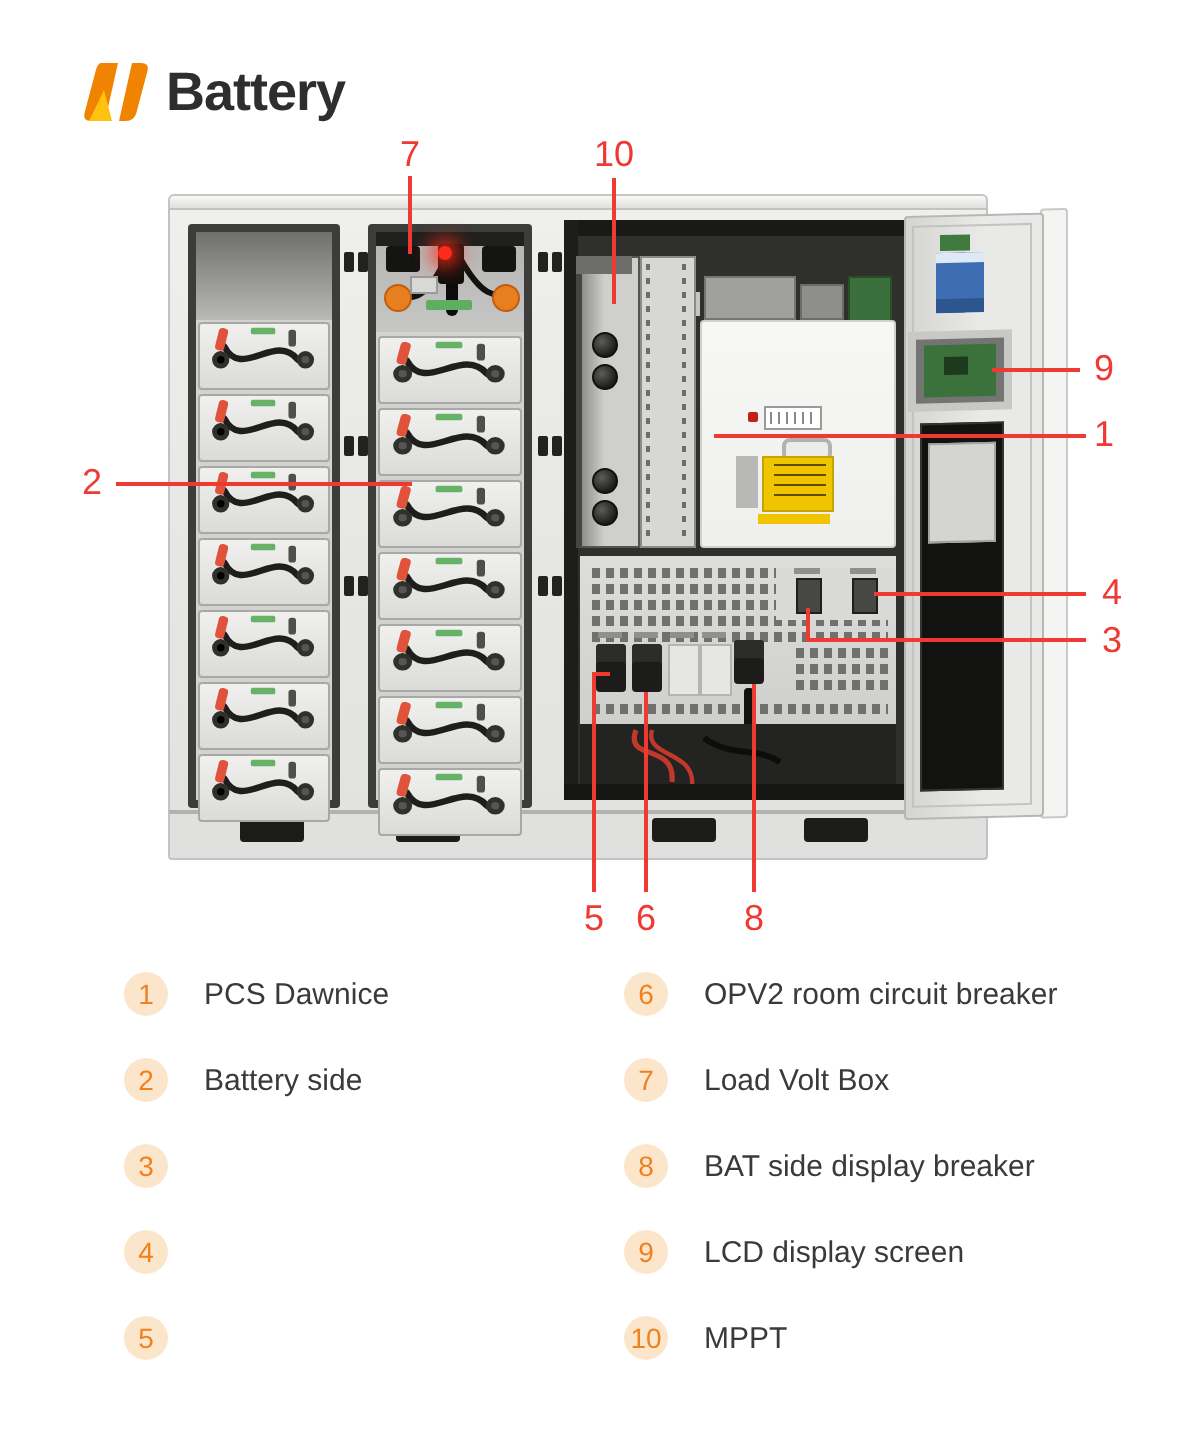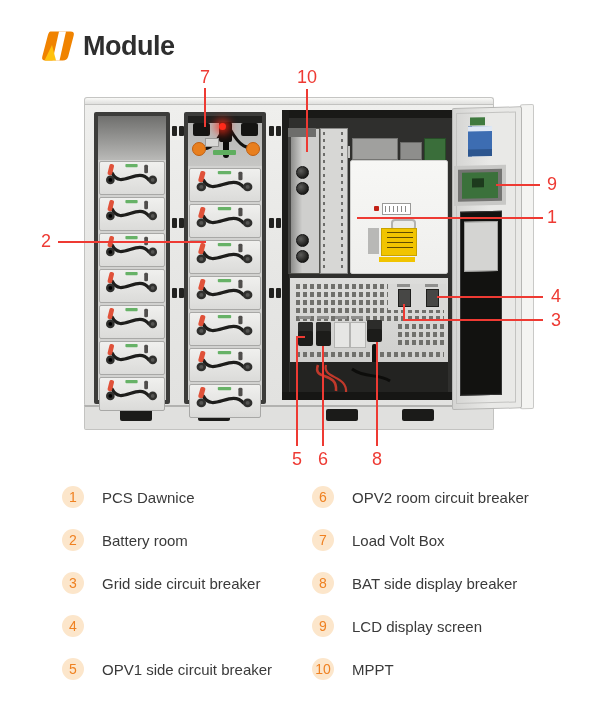--- a/index.html
+++ b/index.html
@@ -121,21 +121,21 @@
 <body>
 
 <div class="page">
 
   <header class="brand">
     <svg width="36" height="32" viewBox="0 0 36 32">
       <path d="M10.5 1.5 H30.5 Q34.8 1.5 33.7 5.6 L28.2 26.4 Q27.1 30.5 22.8 30.5 H5.5 Q1.2 30.5 2.3 26.4 L7.8 5.6 Q8.9 1.5 10.5 1.5 Z" fill="#F08300"></path>
       <path d="M12.5 30.5 L19 1.5 L26 1.5 L19.5 30.5 Z" fill="#ffffff"></path>
       <path d="M4.5 30.5 L12 15 L16 30.5 Z" fill="#FFC20E"></path>
     </svg>
-    <span class="brand-name">Module</span>
+    <span class="brand-name">Battery</span>
   </header>
 
   <div>
 
     <div class="abs cab-top"></div>
     <div class="abs cab-body"></div>
     <div class="abs cab-base"></div>
     <div class="abs foot" style="left:120px"></div>
     <div class="abs foot" style="left:198px"></div>
     <div class="abs foot" style="left:326px"></div>
@@ -491,32 +491,30 @@
   </div>
 
   <div>
     <div class="legend-col" style="left:62px;top:486px">
       <div class="legend-item">
         <span class="badge">1</span>
         <span class="legend-label">PCS Dawnice</span>
       </div>
       <div class="legend-item">
         <span class="badge">2</span>
-        <span class="legend-label">Battery room</span>
+        <span class="legend-label">Battery side</span>
       </div>
       <div class="legend-item">
         <span class="badge">3</span>
-        <span class="legend-label">Grid side circuit breaker</span>
       </div>
       <div class="legend-item">
         <span class="badge">4</span>
       </div>
       <div class="legend-item">
         <span class="badge">5</span>
-        <span class="legend-label">OPV1 side circuit breaker</span>
       </div>
     </div>
     <div class="legend-col" style="left:312px;top:486px">
       <div class="legend-item">
         <span class="badge">6</span>
         <span class="legend-label">OPV2 room circuit breaker</span>
       </div>
       <div class="legend-item">
         <span class="badge">7</span>
         <span class="legend-label">Load Volt Box</span>

